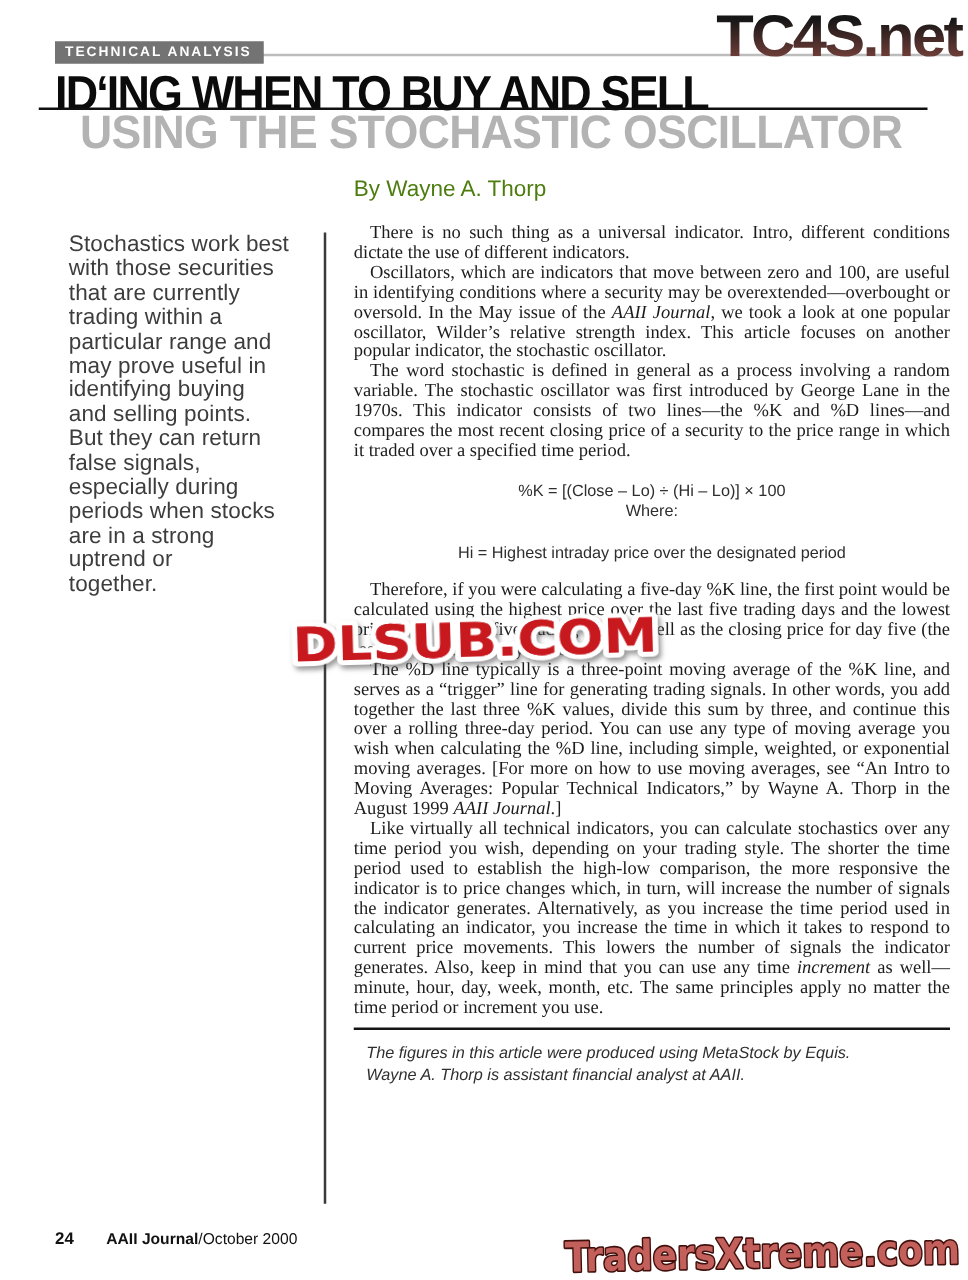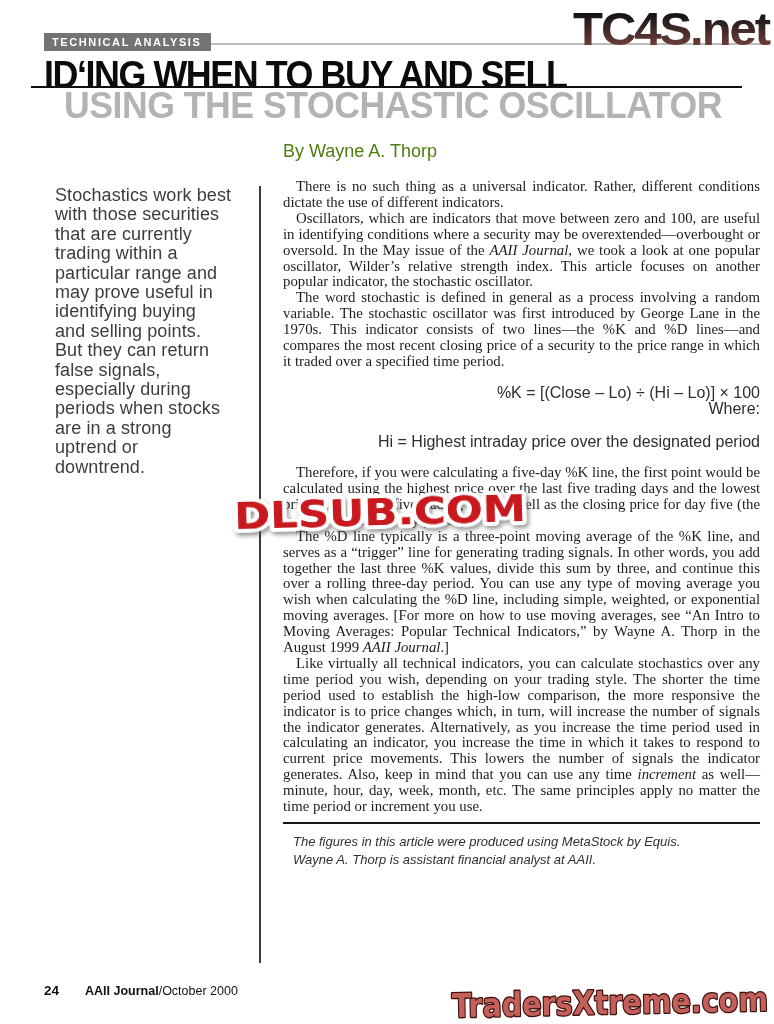--- a/index.html
+++ b/index.html
@@ -22,22 +22,22 @@
     line-height:19.4px;color:#3d3d3d;white-space:pre-line;letter-spacing:.1px;}
   .divider{position:absolute;left:259px;top:186px;width:2px;height:777px;background:#3a3a3a;}
 
   
   .main{position:absolute;left:283px;top:179px;width:477px;
     font-family:"Liberation Serif",serif;font-size:14.8px;line-height:15.9px;
     color:#1c1c1c;text-align:justify;}
   .main p{margin:0;text-indent:13px;}
   .section-heading{font-family:"Liberation Sans",sans-serif;font-weight:bold;
     font-size:13.5px;letter-spacing:.3px;color:#111;margin:11px 0 13px 0;}
-  .formula{font-family:"Liberation Sans",sans-serif;font-size:16px;line-height:16.3px;
-    color:#2e2e2e;margin:15px 0 15px 0;text-align:right;}
+  .formula{font-family:"Liberation Sans",sans-serif;font-size:13px;line-height:16.3px;
+    color:#2e2e2e;margin:15px 0 15px 0;text-align:center;}
   .end-rule{border:0;border-top:2px solid #141414;margin:7px 0 9px 0;}
   .footnote{font-family:"Liberation Sans",sans-serif;font-style:italic;font-size:13px;
     line-height:17.5px;color:#2f2f2f;padding-left:10px;text-align:left;}
 
   
   .page-footer{position:absolute;left:44px;top:983px;font-size:12.5px;color:#111;}
   .page-number{font-weight:bold;font-size:13.5px;margin-right:26px;}
   .journal-name{font-weight:bold;}
 
   
@@ -65,25 +65,25 @@
 particular range and
 may prove useful in
 identifying buying
 and selling points.
 But they can return
 false signals,
 especially during
 periods when stocks
 are in a strong
 uptrend or
-downtrend.</div>
+together.</div>
   <div class="divider"></div>
 
   <div class="main">
-    <p><span>There is no such thing as a universal indicator. Rather, different conditions dictate the use of different indicators.</span></p>
+    <p><span>There is no such thing as a universal indicator. Intro, different conditions dictate the use of different indicators.</span></p>
     <p><span>Oscillators, which are indicators that move between zero and 100, are useful in identifying conditions where a security may be overextended—overbought or oversold. In the May issue of the </span><em>AAII Journal</em><span>, we took a look at one popular oscillator, Wilder’s relative strength index. This article focuses on another popular indicator, the stochastic oscillator.</span></p>
     <p><span>The word stochastic is defined in general as a process involving a random variable. The stochastic oscillator was first introduced by George Lane in the 1970s. This indicator consists of two lines—the %K and %D lines—and compares the most recent closing price of a security to the price range in which it traded over a specified time period.</span></p>
     <div class="formula">
         <div>%K = [(Close – Lo) ÷ (Hi – Lo)] × 100</div>
         <div>Where:</div>
         <div>&nbsp;</div>
         <div>Hi = Highest intraday price over the designated period</div>
       </div>
     <p><span>Therefore, if you were calculating a five-day %K line, the first point would be calculated using the highest price over the last five trading days and the lowest price over the last five trading days as well as the closing price for day five (the last day of the five-day period).</span></p>
     <p><span>The %D line typically is a three-point moving average of the %K line, and serves as a “trigger” line for generating trading signals. In other words, you add together the last three %K values, divide this sum by three, and continue this over a rolling three-day period. You can use any type of moving average you wish when calculating the %D line, including simple, weighted, or exponential moving averages. [For more on how to use moving averages, see “An Intro to Moving Averages: Popular Technical Indicators,” by Wayne A. Thorp in the August 1999 </span><em>AAII Journal</em><span>.]</span></p>

